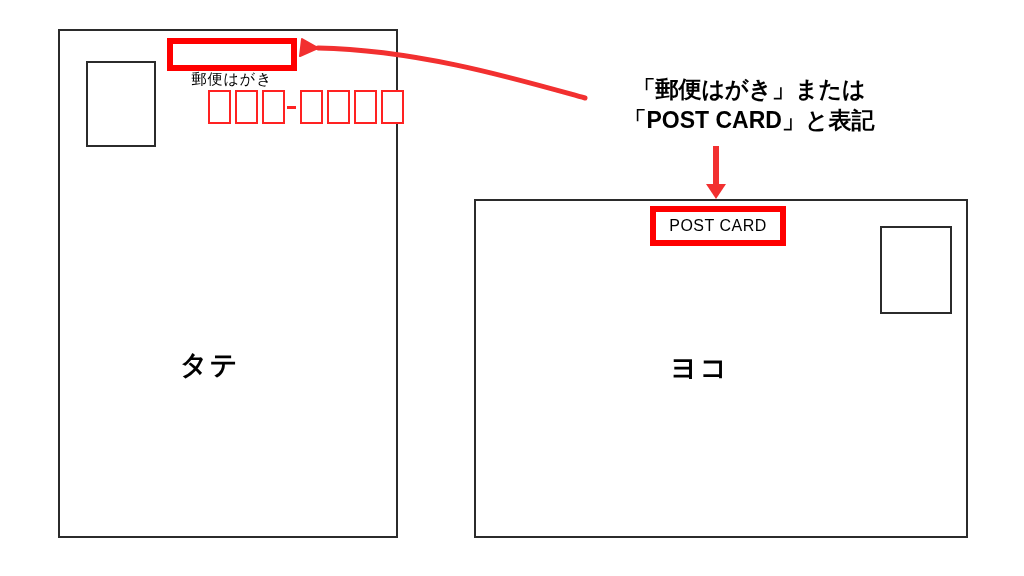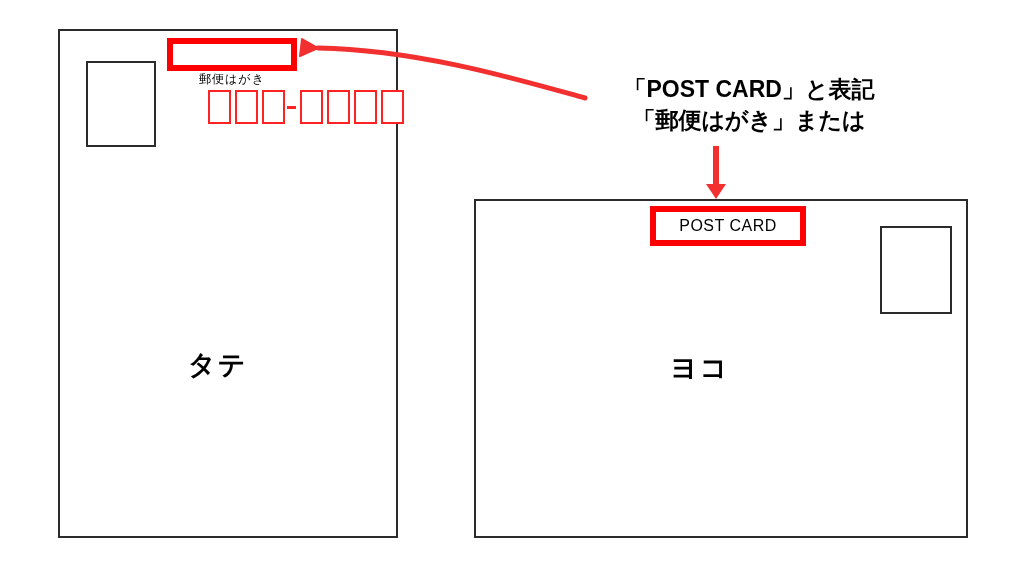--- a/index.html
+++ b/index.html
@@ -73,30 +73,30 @@
     align-items: center;
     justify-content: center;
   }
   #label-box-yubin {
     left: 167px;
     top: 38px;
     width: 130px;
     height: 33px;
   }
   #label-box-yubin .label-text {
-    font-size: 12px;
+    font-size: 15px;
     letter-spacing: 1px;
     line-height: 1;
     white-space: nowrap;
     margin-top: 48px;
   }
   #label-box-postcard {
     left: 650px;
     top: 206px;
-    width: 156px;
+    width: 136px;
     height: 40px;
   }
   #label-box-postcard .label-text {
     font-size: 16px;
     letter-spacing: 0.5px;
     line-height: 1;
     white-space: nowrap;
   }
 
   
@@ -126,21 +126,21 @@
   
   .orientation-caption {
     position: absolute;
     font-size: 27px;
     font-weight: bold;
     letter-spacing: 2px;
     line-height: 1;
     white-space: nowrap;
   }
   #caption-vertical {
-    left: 188px;
+    left: 180px;
     top: 352px;
   }
   #caption-horizontal {
     left: 670px;
     top: 355px;
   }
 
   
   #annotation-text {
     position: absolute;
@@ -198,22 +198,22 @@
 
   <div class="stamp-box" id="stamp-box-horizontal"></div>
 
   <div class="label-box" id="label-box-postcard">
     <span class="label-text">POST CARD</span>
   </div>
 
   <div class="orientation-caption" id="caption-horizontal">ヨコ</div>
 
   <div id="annotation-text">
+    <span class="ann-line">「郵便はがき」または</span>
     <span class="ann-line">「POST CARD」と表記</span>
-    <span class="ann-line">「郵便はがき」または</span>
   </div>
 
   <svg id="arrow-layer" viewBox="0 0 1024 576">
 
     <path d="M 585,98 C 520,80 420,50 318,48" fill="none" stroke="#f23030" stroke-width="5" stroke-linecap="round"></path>
     <path d="M 318,48 L 336,40 L 334,57 Z" fill="#f23030" stroke="#f23030" stroke-width="2" stroke-linejoin="round" transform="rotate(180 318 48)"></path>
 
     <line x1="716" y1="146" x2="716" y2="186" stroke="#f23030" stroke-width="6" stroke-linecap="butt"></line>
     <path d="M 706,184 L 726,184 L 716,199 Z" fill="#f23030"></path>
   </svg>

